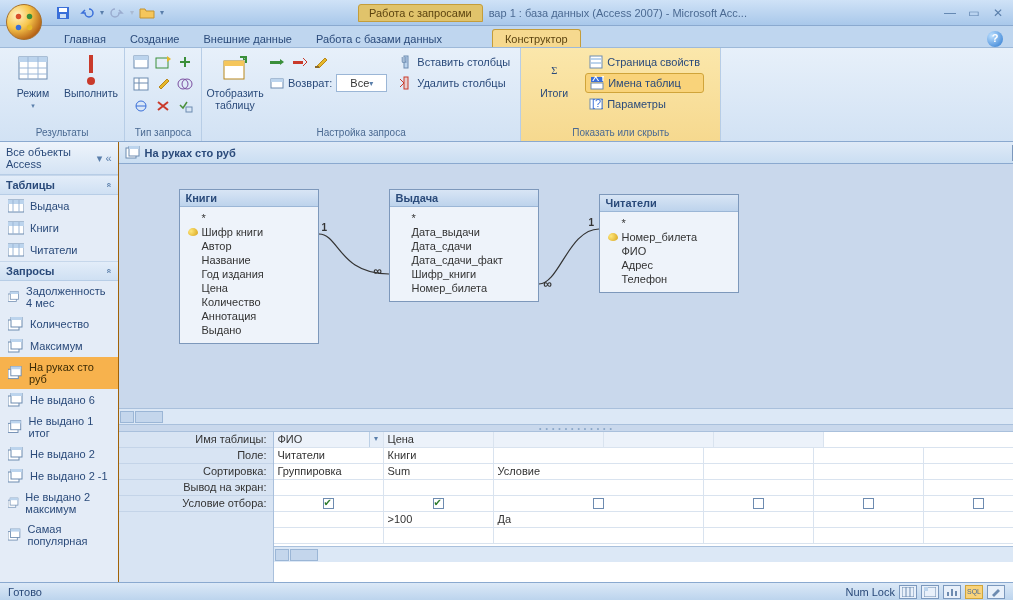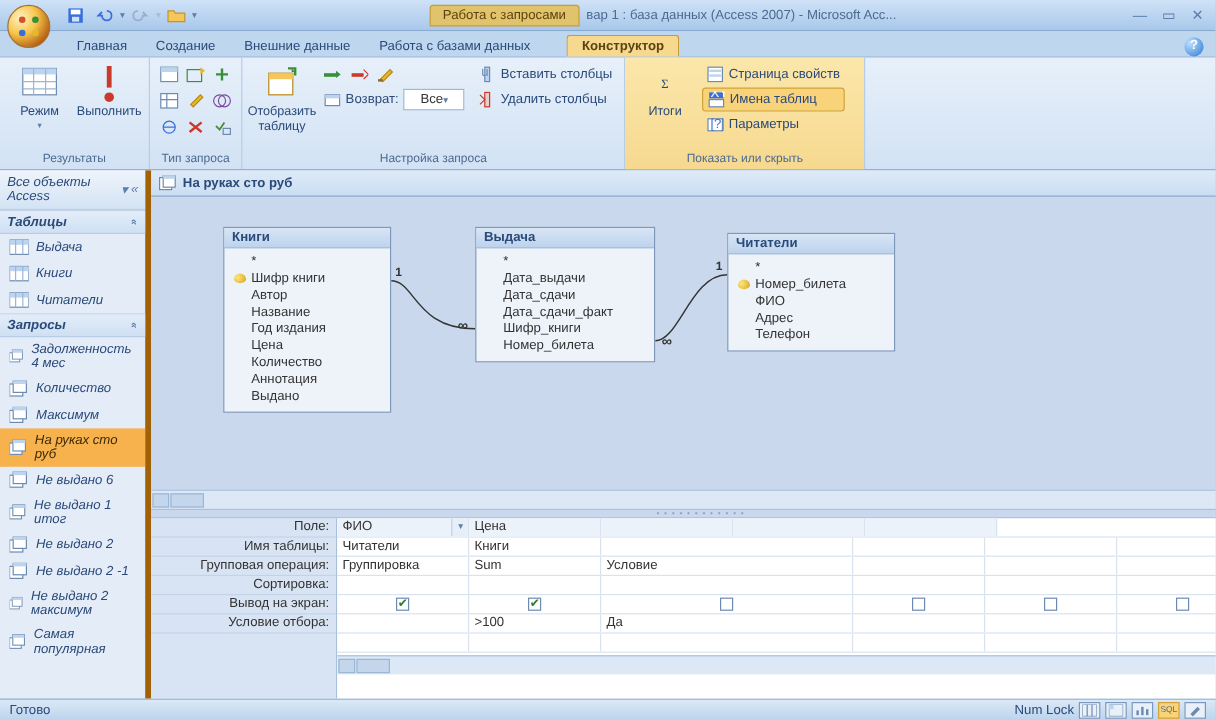--- a/index.html
+++ b/index.html
@@ -12,21 +12,21 @@
   .qa-toolbar { margin-left:46px; display:flex; align-items:center; gap:2px; }
   .qa-btn { width:22px; height:22px; display:flex; align-items:center; justify-content:center; border-radius:3px; }
   .title-context { margin-left:auto; margin-right:6px; background:#e0c36b; border:1px solid #c49d3a; border-radius:3px 3px 0 0; padding:2px 10px; color:#5c4410; }
   .title-text { color:#4b6a92; white-space:nowrap; overflow:hidden; text-overflow:ellipsis; max-width:340px; }
   .win-controls { margin-left:auto; display:flex; gap:6px; color:#5a7fab; }
   .win-controls span { width:18px; text-align:center; font-size:12px; }
 
   
   .tabs-row { height:22px; display:flex; align-items:flex-end; padding-left:52px; background:#bfd6ef; border-bottom:1px solid #9db9d9; }
   .tab { padding:3px 12px 2px; color:#2a4a7a; }
-  .tab.context { background:#f6d98f; border:1px solid #c49d3a; border-bottom:none; border-radius:3px 3px 0 0; color:#5c4410; margin-left:18px;font-weight:bold; }
+  .tab.context { background:#f6d98f; border:1px solid #c49d3a; border-bottom:none; border-radius:3px 3px 0 0; color:#5c4410; margin-left:38px; }
   .help-btn { margin-left:auto; margin-right:10px; width:16px; height:16px; border-radius:50%; background:radial-gradient(circle at 30% 30%, #bde0ff, #2a78d0); color:#fff; text-align:center; line-height:15px; font-weight:bold; }
 
   
   .ribbon { height:94px; background:linear-gradient(#e7f0fa,#d2e2f4); border-bottom:1px solid #8aa9cf; display:flex; }
   .group { border-right:1px solid #b7cde6; padding:2px 6px; display:flex; flex-direction:column; justify-content:space-between; }
   .group-body { flex:1; display:flex; align-items:flex-start; gap:4px; padding-top:2px; }
   .group-label { text-align:center; color:#4b6a92; font-size:10px; padding:1px 0; }
   .big-btn { display:flex; flex-direction:column; align-items:center; width:54px; padding:2px; border-radius:3px; }
   .big-btn .ico { width:32px; height:32px; display:flex; align-items:center; justify-content:center; }
   .big-btn span { color:#2a4a7a; font-size:10.5px; text-align:center; line-height:1.1; margin-top:2px; }
@@ -40,21 +40,21 @@
   .sigma { font-family: "Times New Roman", serif; font-size:26px; color:#333; }
 
   
   .body { display:flex; height:calc(600px - 26px - 22px - 94px - 18px); }
   .statusbar { height:18px; background:linear-gradient(#dce9f7,#bcd4ed); border-top:1px solid #8aa9cf; display:flex; align-items:center; padding:0 8px; color:#2a4a7a; }
   .statusbar .right { margin-left:auto; display:flex; align-items:center; gap:4px; }
   .view-btn { width:18px; height:14px; border:1px solid #7b98bd; background:#e8f0fa; display:flex; align-items:center; justify-content:center; font-size:8px; color:#4b6a92;}
   .view-btn.active { background:#f9d37a; border-color:#d0a43a; }
 
   
-  .nav { width:215px; background:#e4ecf7; border-right:5px solid #a16207; display:flex; flex-direction:column;font-style:italic; }
+  .nav { width:215px; background:#e4ecf7; border-right:1px solid #a16207; display:flex; flex-direction:column; }
   .nav-head { background:linear-gradient(#eef4fb,#d4e3f4); border-bottom:1px solid #b7cde6; padding:4px 6px; display:flex; align-items:center; color:#2a4a7a; }
   .nav-head .coll { margin-left:auto; display:flex; gap:3px; color:#5a7fab; font-size:9px;}
   .nav-group-h { background:linear-gradient(#e3edf9,#cfe0f3); border-top:1px solid #c6d7eb; border-bottom:1px solid #b7cde6; padding:3px 6px; color:#2a4a7a; font-weight:bold; display:flex; align-items:center; }
   .nav-group-h::after { content:"«"; transform:rotate(90deg); margin-left:auto; color:#5a7fab; font-size:9px;}
   .nav-item { display:flex; align-items:center; gap:6px; padding:4px 8px; color:#2a4a7a; }
   .nav-item.selected { background:#f7b24d; color:#3a2a05;}
   .nav-ico { width:16px; height:14px; }
 
   
   .main { flex:1; display:flex; flex-direction:column; background:#bcd0e8; }
@@ -542,23 +542,22 @@
           <div class="arr"></div>
           <div class="thumb"></div>
           <div style="flex:1"></div>
         </div>
     </div>
 
     <div class="splitter">• • • • • • • • • • • •</div>
 
     <div class="qbe">
       <div class="qbe-labels" id="qbe-labels">
+          <div>Имя таблицы:</div>
           <div>Поле:</div>
-          <div>Имя таблицы:</div>
-          <div>Групповая операция:</div>
           <div>Сортировка:</div>
           <div>Вывод на экран:</div>
           <div>Условие отбора:</div>
         </div>
       <div class="qbe-grid">
         <div id="qbe-rows">
             <div class="qbe-row hdr">
               <div class="cell">ФИО<div class="dd">▾</div></div>
               <div class="cell">Цена</div>
               <div class="cell"></div>

